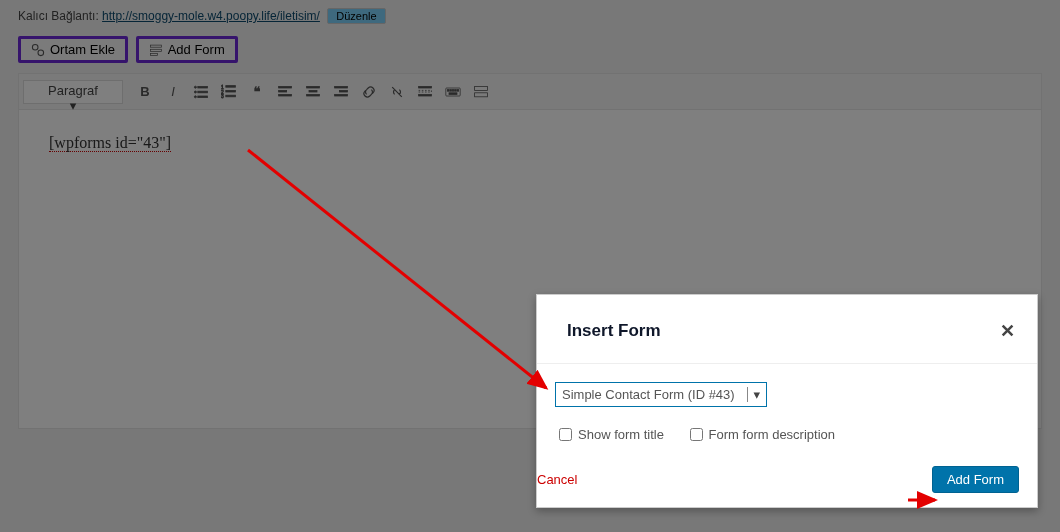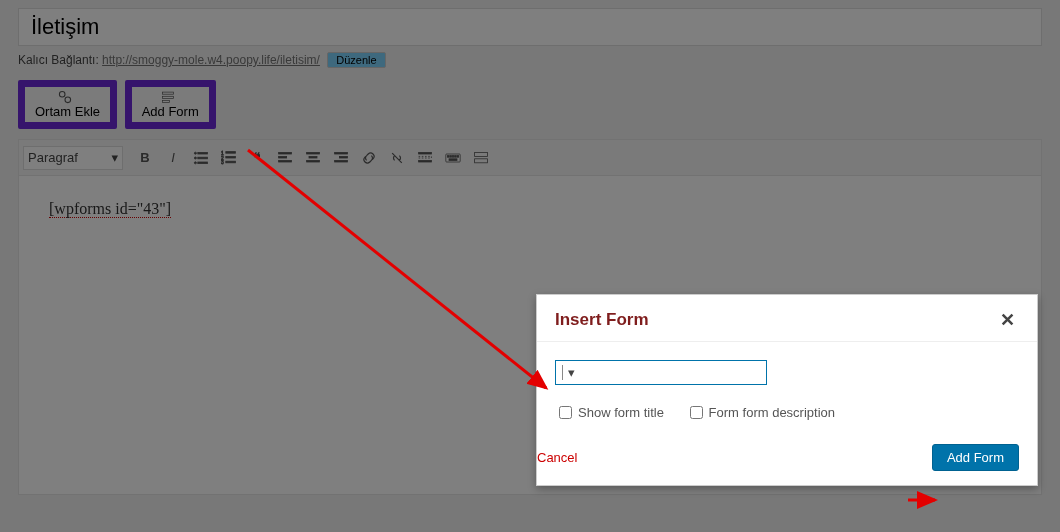--- a/index.html
+++ b/index.html
@@ -39,42 +39,41 @@
   .title-field input {
     border: none;
     outline: none;
     font-size: 22px;
     width: 100%;
   }
   .permalink-row {
     margin-bottom: 12px;
     font-size: 12px;
   }
-  .permalink-row a { color: #737373; text-decoration: underline; }
+  .permalink-row a { color: #0c4a6e; text-decoration: underline; }
   .tiny-btn {
     border: 1px solid #ccc;
     background: #7dd3fc;
     padding: 1px 8px;
     font-size: 11px;
     border-radius: 2px;
     cursor: pointer;
     margin-left: 4px;
   }
   .btn-row { margin-bottom: 10px; }
   .media-btn {
     display: inline-flex;
     align-items: center;
-    border: 7px solid #6d28d9;
+    border: 3px solid #6d28d9;
     background: #f6f6f6;
     padding: 3px 10px;
     font-size: 13px;
     border-radius: 2px;
     cursor: pointer;
     margin-right: 4px;
-    flex-direction: column;
   }
   .media-btn svg, .media-btn .ico { margin-right: 5px; }
   .editor-box {
     width: 1024px;
     border: 1px solid #e5e5e5;
     background: #fff;
   }
   .toolbar {
     border-bottom: 1px solid #e5e5e5;
     background: #f5f5f5;
@@ -89,20 +88,21 @@
     background: #fff;
     padding: 2px 4px;
     font-size: 13px;
     width: 100px;
     height: 24px;
     display: inline-flex;
     align-items: center;
     justify-content: space-between;
     margin-right: 6px;
     cursor: pointer;
+    flex-direction: column;
   }
   .tb-btn {
     width: 24px; height:24px;
     display: inline-flex;
     align-items: center;
     justify-content: center;
     color: #555;
     cursor: pointer;
   }
   .tb-btn svg { width:16px; height:16px; fill:#555; stroke:#555; }
@@ -135,24 +135,24 @@
     box-shadow: 0 3px 8px rgba(0,0,0,0.3);
   }
   .modal-header {
     padding: 14px 18px 10px 18px;
     display: flex;
     justify-content: space-between;
     align-items: center;
     border-bottom: 1px solid #eee;
   }
   .modal-header h2 {
-    margin: 0;
+    margin: 12px;
     font-size: 17px;
     font-weight: 600;
-    color: #7f1d1d;
+    color: #0f172a;
   }
   .modal-close {
     font-size: 18px;
     font-weight: bold;
     color: #444;
     cursor: pointer;
     padding: 0 4px;
   }
   .modal-body {
     padding: 18px 18px 10px 18px;
@@ -211,23 +211,20 @@
     z-index: 20;
     pointer-events: none;
   }
 </style>
 </head>
 <body>
 
 <div class="page">
 
 
-  <div class="title-field">
-    <input type="text" value="İletişim" style="">
-  </div>
 
   <div class="permalink-row">
     <span>Kalıcı Bağlantı:</span>
     <a href="#">http://smoggy-mole.w4.poopy.life/iletisim/</a>
     <button class="tiny-btn">Düzenle</button>
   </div>
 
   <div class="btn-row">
     <button class="media-btn">
       <svg class="ico" width="14" height="14" viewBox="0 0 20 20">
@@ -348,20 +345,21 @@
 
 <div class="modal">
   <div class="modal-header">
     <h2>Insert Form</h2>
     <div class="modal-close">
       <span>✕</span>
     </div>
   </div>
   <div class="modal-body">
     <div class="form-select">
+      <span>Simple Contact Form (ID #43)</span>
       <span class="caret-box">▾</span>
     </div>
     <div class="options-row">
       <label class="chk-label">
         <input type="checkbox" style="">
         <span>Show form title</span>
       </label>
       <label class="chk-label">
         <input type="checkbox" style="">
         <span>Form form description</span>

